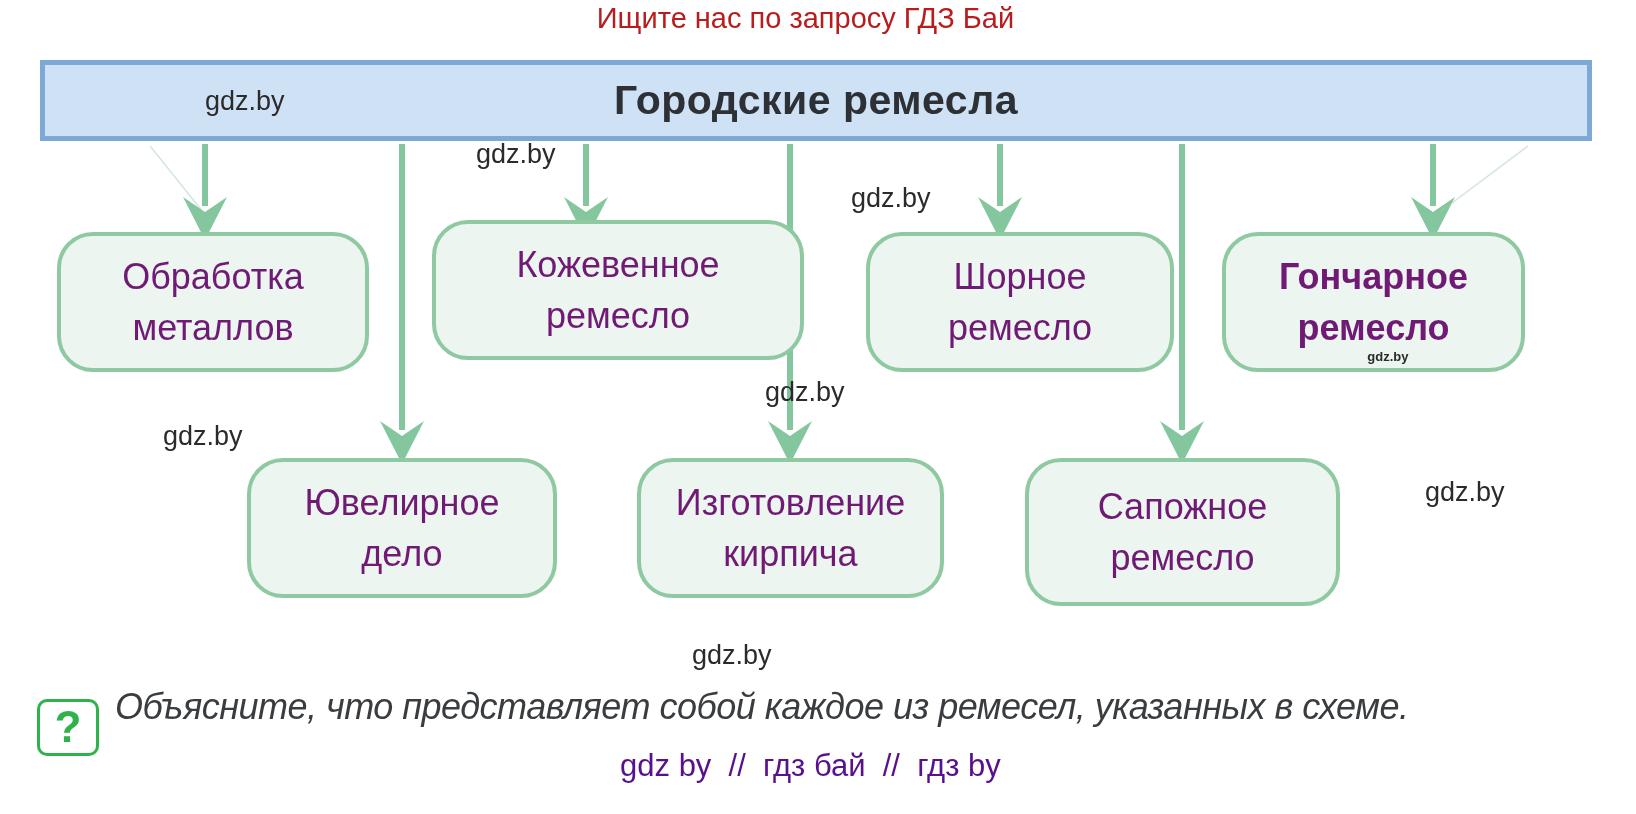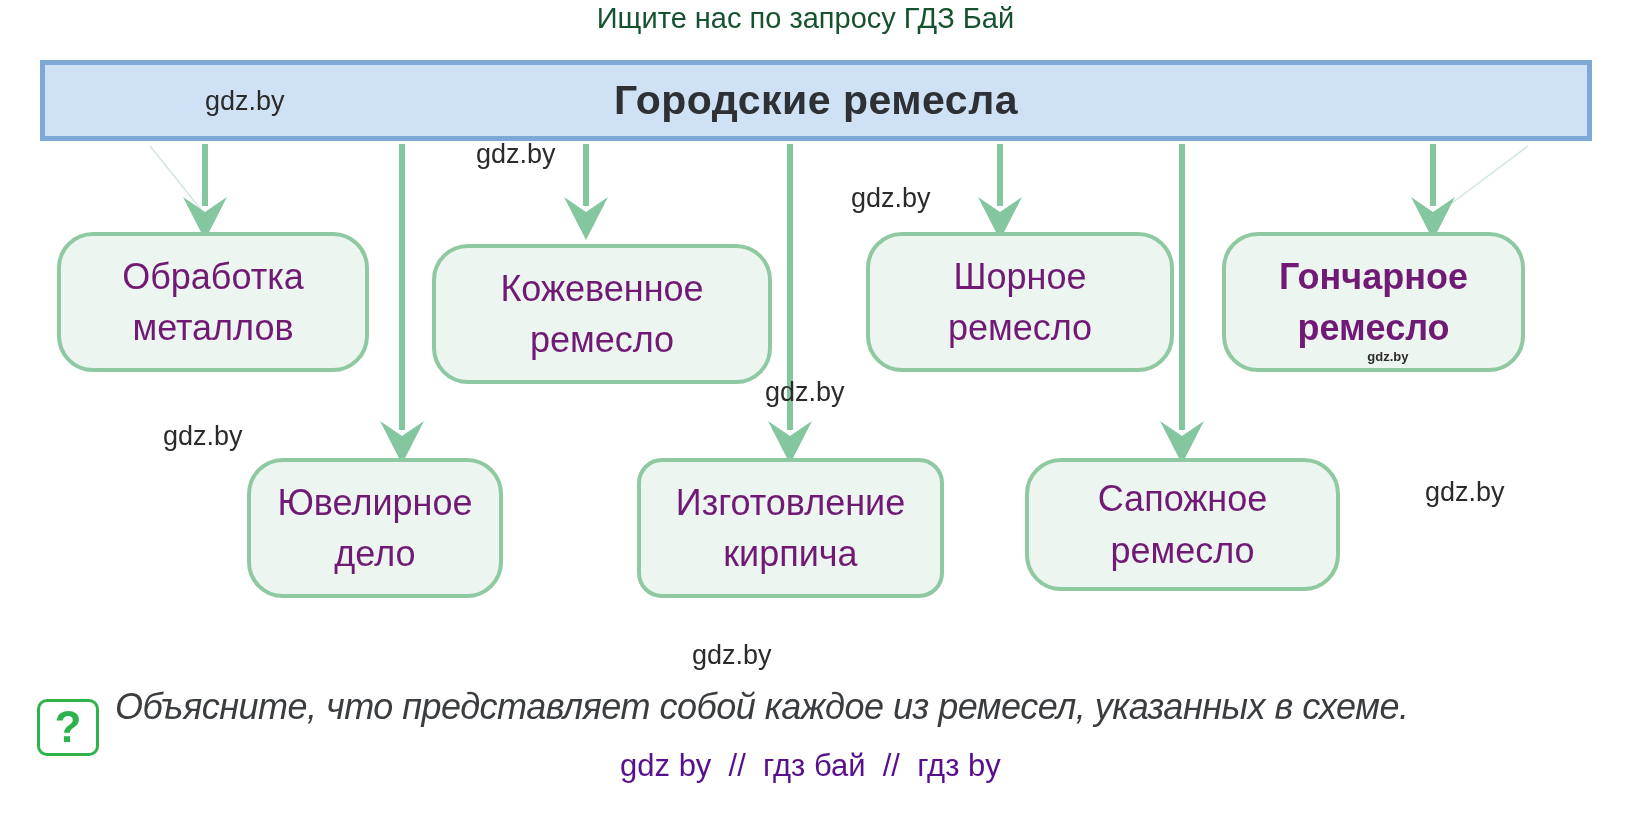--- a/index.html
+++ b/index.html
@@ -4,21 +4,21 @@
 <style>
   html,body{margin:0;padding:0;background:#ffffff;}
   #canvas{
     position:relative;width:1636px;height:814px;overflow:hidden;background:#ffffff;
     font-family:"Liberation Sans",sans-serif;
   }
   .abs{position:absolute;}
   
   .top-mark{
     top:2px;left:50%;transform:translateX(-53%);
-    font-size:29px;color:#14532d;white-space:pre;
+    font-size:29px;color:#b91c1c;white-space:pre;
   }
   
   .title-box{
     left:40px;top:60px;width:1542px;height:71px;
     background:#cfe2f5;border:5px solid #7ea9d6;
     display:flex;align-items:center;justify-content:center;
   }
   .title-text{
     font-size:41px;font-weight:bold;color:#2d3135;letter-spacing:.5px;
   }
@@ -89,38 +89,38 @@
   <div class="abs top-mark">Ищите нас по запросу ГДЗ Бай</div>
 
   <div class="abs title-box">
     <span class="wm wm-title">gdz.by</span>
     <span class="title-text">Городские ремесла</span>
   </div>
 
   <div class="abs node" style="left:57px;top:232px;width:312px;height:140px;">
     <span class="node-label">Обработка металлов</span>
   </div>
-  <div class="abs node" style="left:432px;top:244px;width:340px;height:140px;">
+  <div class="abs node" style="left:432px;top:220px;width:372px;height:140px;">
     <span class="node-label">Кожевенное ремесло</span>
   </div>
   <div class="abs node" style="left:866px;top:232px;width:308px;height:140px;">
     <span class="node-label">Шорное ремесло</span>
   </div>
   <div class="abs node" style="left:1222px;top:232px;width:303px;height:140px;font-weight:bold;">
     <span class="node-label">Гончарное ремесло</span>
     <span class="wm-small">gdz.by</span>
   </div>
 
-  <div class="abs node" style="left:247px;top:458px;width:256px;height:140px;">
+  <div class="abs node" style="left:247px;top:458px;width:310px;height:140px;">
     <span class="node-label">Ювелирное дело</span>
   </div>
-  <div class="abs node" style="left:637px;top:458px;width:307px;height:140px;border-radius:25px;">
+  <div class="abs node" style="left:637px;top:458px;width:307px;height:140px;">
     <span class="node-label">Изготовление кирпича</span>
   </div>
-  <div class="abs node" style="left:1025px;top:458px;width:315px;height:133px;">
+  <div class="abs node" style="left:1025px;top:458px;width:315px;height:148px;">
     <span class="node-label">Сапожное ремесло</span>
   </div>
 
   <div class="abs wm" style="left:476px;top:139px;">gdz.by</div>
   <div class="abs wm" style="left:851px;top:183px;">gdz.by</div>
   <div class="abs wm" style="left:765px;top:377px;">gdz.by</div>
   <div class="abs wm" style="left:163px;top:421px;">gdz.by</div>
   <div class="abs wm" style="left:1425px;top:477px;">gdz.by</div>
   <div class="abs wm" style="left:692px;top:640px;">gdz.by</div>
 

